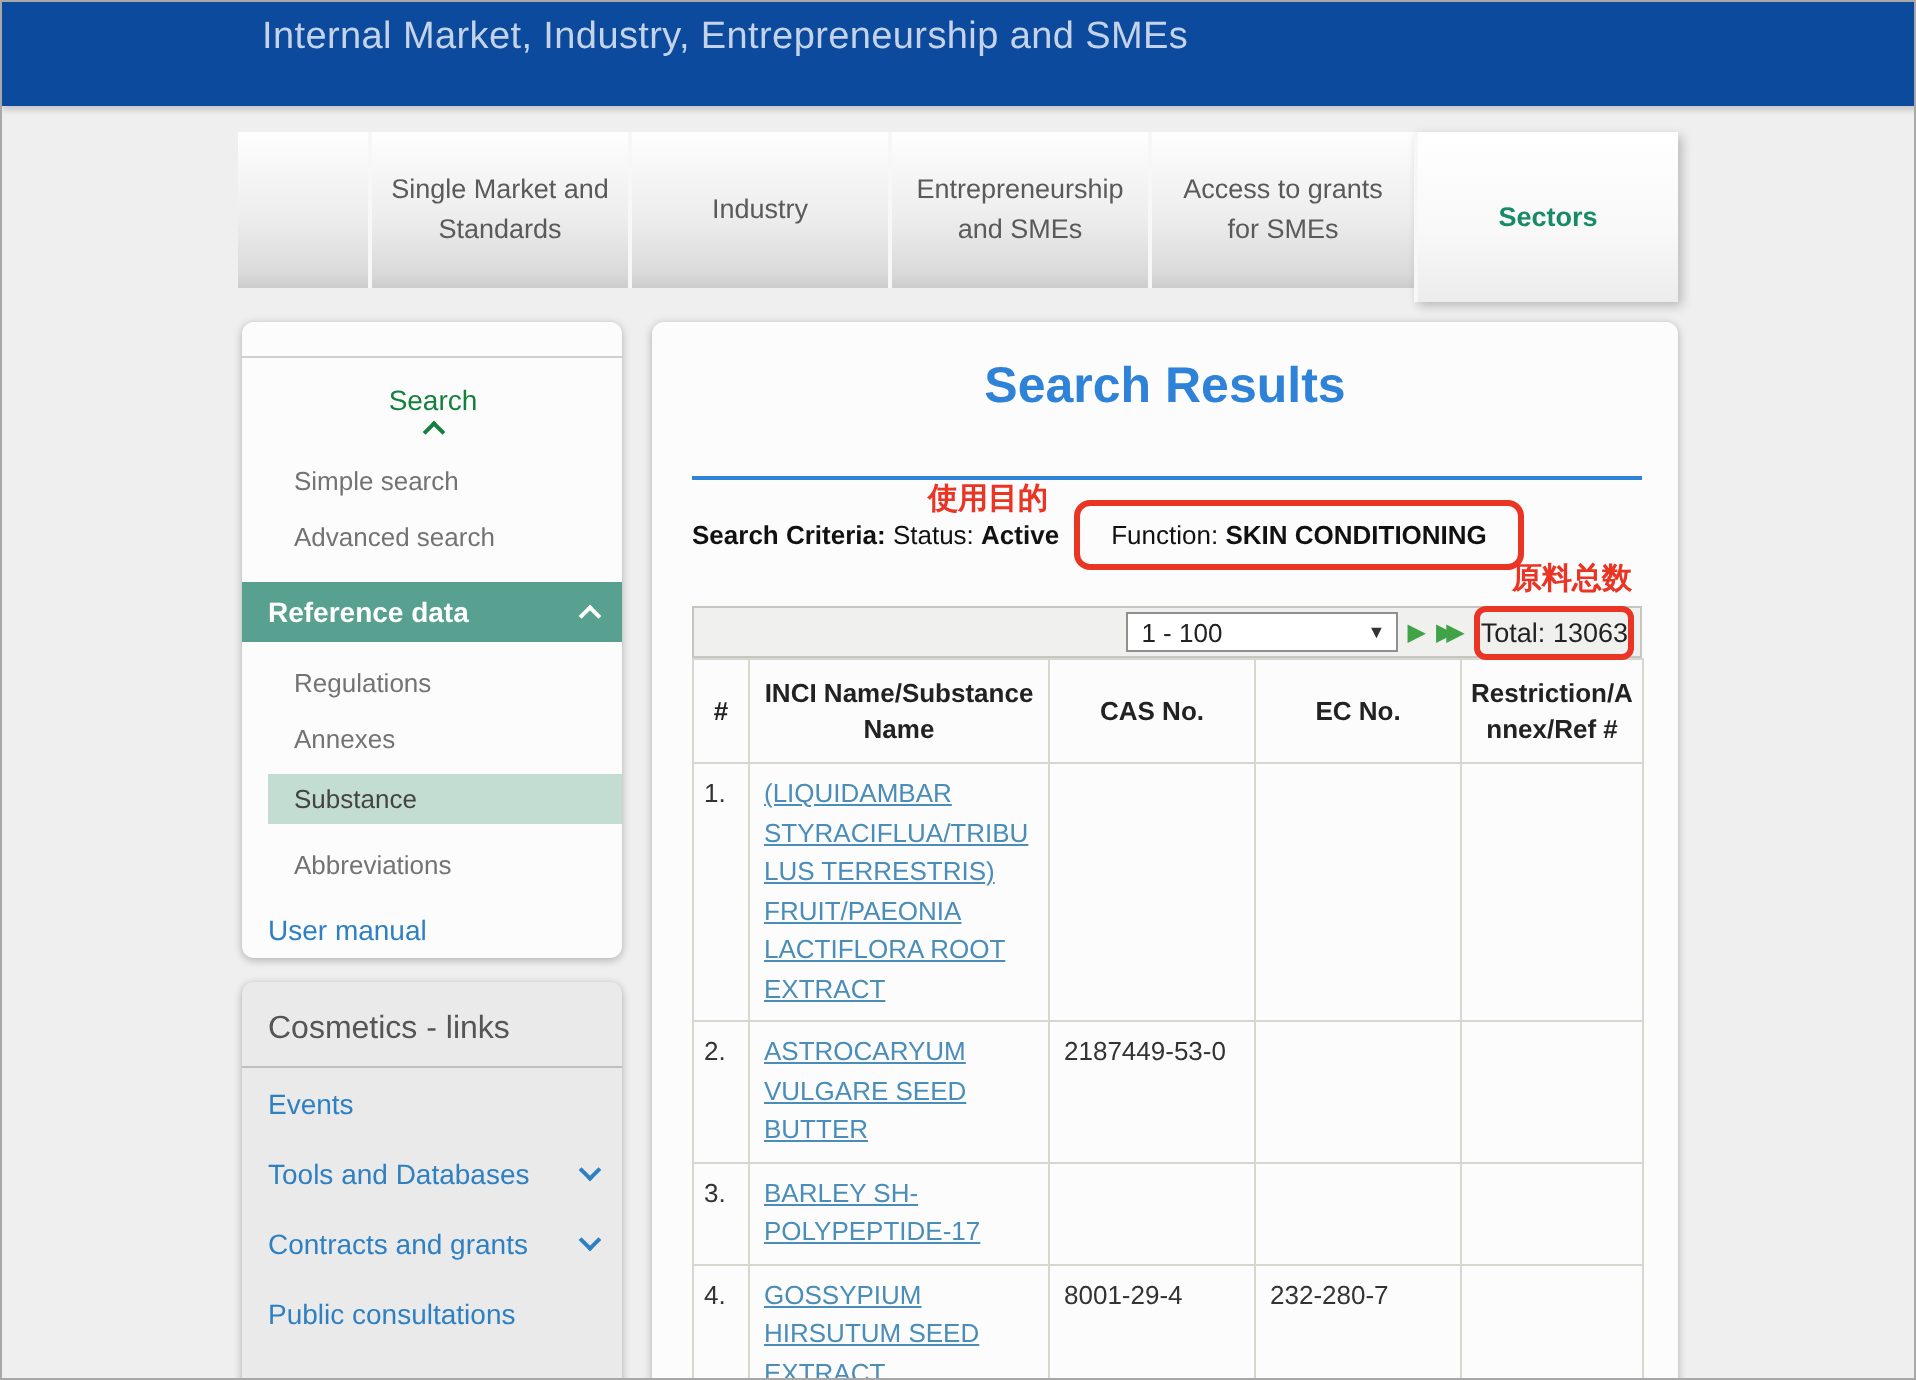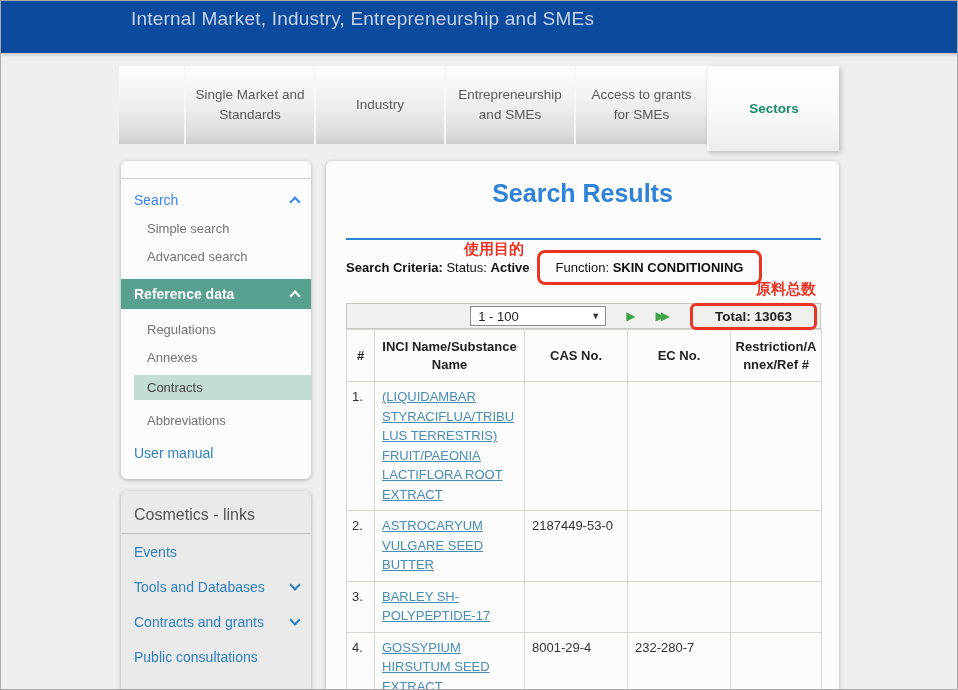--- a/index.html
+++ b/index.html
@@ -29,21 +29,21 @@
 
   
   .panel { position:absolute; background:#fcfcfc; border-radius:6px;
            box-shadow:0 1px 4px rgba(0,0,0,.28); }
 
   
   .cosing-panel { left:120px; top:160px; width:190px; height:318px; font-size:13px; }
   .cosing-title { margin:19px 0 0 13px; font-size:17px; font-weight:bold; color:#3a8a80; }
   .side-divider { margin-top:17px; border-top:1px solid #cfcfcf; }
   .side-head { display:flex; justify-content:space-between; align-items:center;
-               margin:13px 12px 0 13px; color:#3b82f6; font-size:14px; cursor:pointer; }
+               margin:13px 12px 0 13px; color:#15803d; font-size:14px; cursor:pointer;flex-direction:column; }
   .side-sub { margin-top:13px; padding-left:26px; color:#737373; font-size:13px; cursor:pointer; }
   .ref-bar { margin-top:15px; height:30px; background:#58a08f; color:#fff; font-weight:bold;
              font-size:14px; display:flex; justify-content:space-between; align-items:center;
              padding:0 12px 0 13px; cursor:pointer; }
   .side-sub.active { margin:10px 0 0 13px; padding:5px 0 5px 13px; background:#c4ddd3; color:#444; }
   .user-manual { margin:17px 0 0 13px; color:#2f80c3; font-size:14px; cursor:pointer; }
 
   .chev { display:inline-block; width:8px; height:8px;
           border-right:2px solid currentColor; border-bottom:2px solid currentColor; }
   .chev.up   { transform:rotate(-135deg); margin-top:4px; }
@@ -68,31 +68,31 @@
 
   .criteria-row { position:absolute; left:20px; top:86px; height:40px;
                   display:flex; align-items:center; white-space:nowrap;
                   font-size:13px; color:#111; }
   .criteria-row b { font-weight:bold; }
   .func-box { display:inline-flex; align-items:center; margin-left:7px;
               border:3px solid #ea3424; border-radius:8px; padding:7px 16px; }
 
   .pagbar { position:absolute; left:20px; top:142px; width:475px; height:26px;
             background:#f0f0ee; border:1px solid #c6c6c0;
-            display:flex; justify-content:flex-end; align-items:center; gap:20px;
+            display:flex; justify-content:flex-end; align-items:center; gap:5px;
             padding-right:3px; }
   .fake-select { width:136px; height:20px; background:#fff; border:1px solid #8f8f8f;
                  display:flex; justify-content:space-between; align-items:center;
                  padding:0 5px 0 7px; font-size:13px; color:#222; cursor:pointer; }
   .caret { font-size:9px; color:#333; }
   .pg-arrow { color:#41a347; font-size:12px; cursor:pointer; line-height:1; }
   .pg-last { letter-spacing:-4px; padding-right:4px; }
   .total-box { position:relative; z-index:2; border:3px solid #ea3424; border-radius:6px;
-               padding:3px 22px; margin:-5px 0; background:transparent;
-               font-size:13.5px; color:#222; white-space:nowrap;font-weight:bold; }
+               padding:3px 0; margin:-5px 0; background:transparent;
+               font-size:13.5px; color:#222; white-space:nowrap; }
 
   
   .results-table { position:absolute; left:20px; top:168px; width:475px;
                    border-collapse:collapse; table-layout:fixed; }
   .results-table col.c-num { width:28px; }
   .results-table col.c-name { width:150px; }
   .results-table col.c-cas { width:103px; }
   .results-table col.c-ec { width:103px; }
   .results-table col.c-res { width:91px; }
   .results-table th, .results-table td { border:1px solid #d8d7cf; }
@@ -140,21 +140,21 @@
     </div>
     <div class="side-sub">Simple search</div>
     <div class="side-sub">Advanced search</div>
 
     <div class="ref-bar">
       <span>Reference data</span>
       <span class="chev up"></span>
     </div>
     <div class="side-sub">Regulations</div>
     <div class="side-sub">Annexes</div>
-    <div class="side-sub active">Contracts</div>
+    <div class="side-sub active">Substance</div>
     <div class="side-sub">Abbreviations</div>
 
     <div class="user-manual">User manual</div>
   </aside>
 
   <aside class="panel links-panel">
     <div class="links-title">Cosmetics - links</div>
     <div class="links-divider"></div>
     <div class="link-item">
         <span>Events</span>

